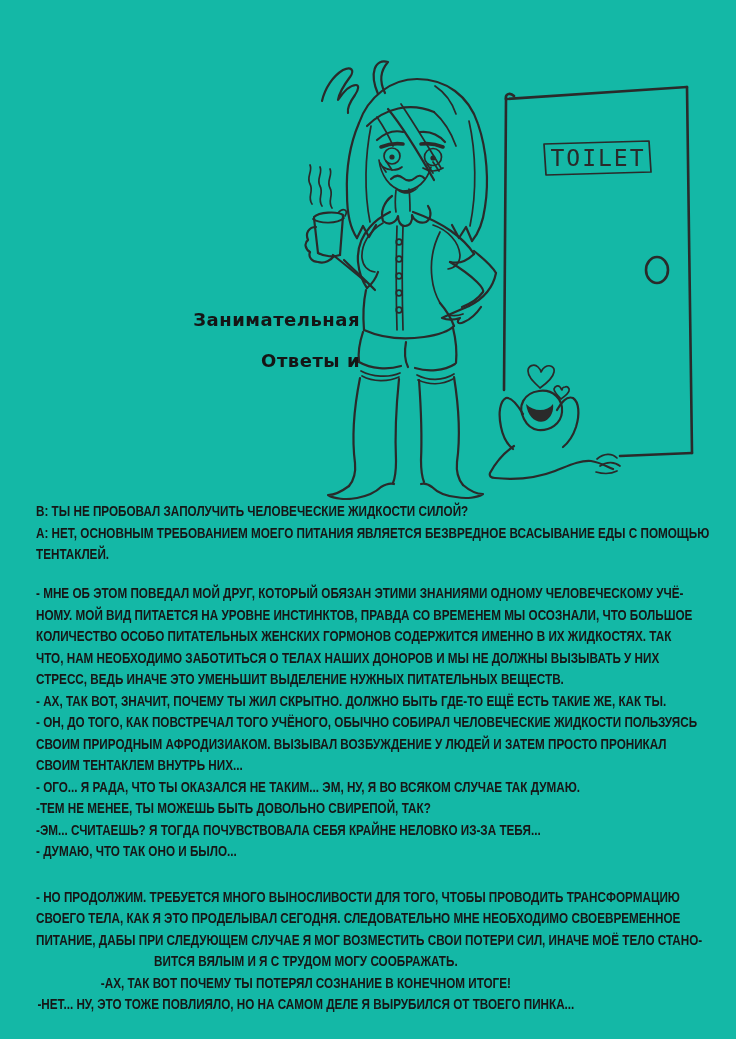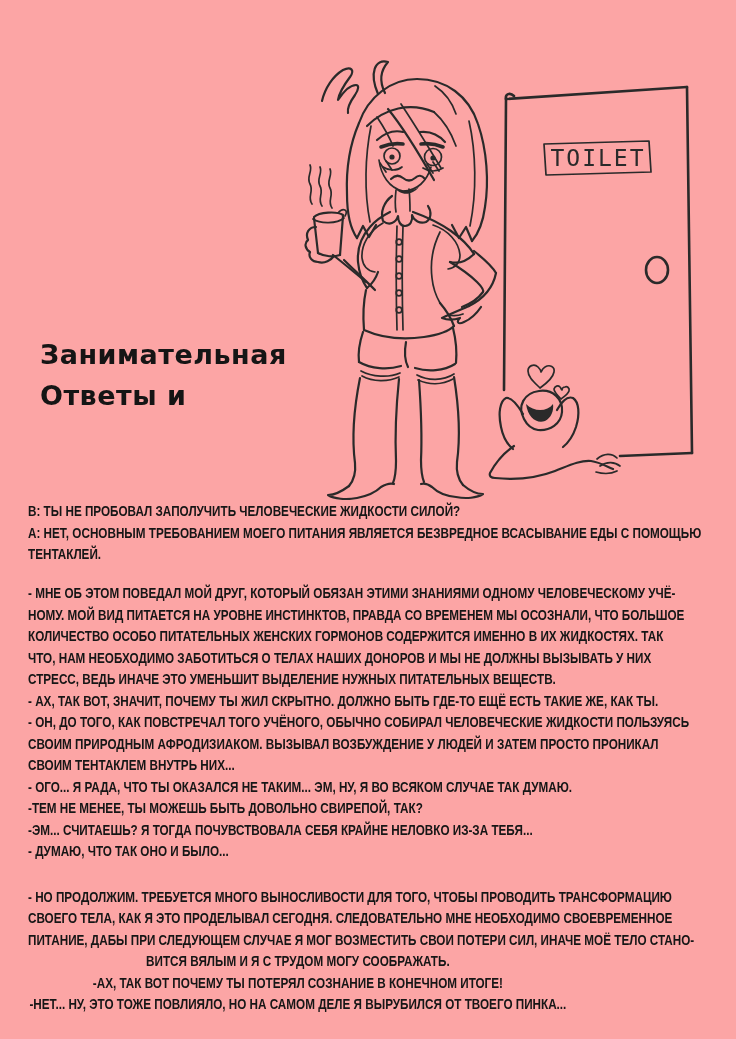--- a/index.html
+++ b/index.html
@@ -1,32 +1,32 @@
 <!DOCTYPE html>
 <html><head>
 <meta charset="utf-8">
 <style>
   html,body{margin:0;padding:0;background:#e8e8e8;}
   .page{
-    position:relative;width:736px;height:1039px;background:#fca5a5;
+    position:relative;width:736px;height:1039px;background:#14b8a6;
     overflow:hidden;font-family:"Liberation Sans",sans-serif;color:#1b1b1b;
   }
   .illustration{position:absolute;left:0;top:0;}
   .ln{fill:none;stroke:#2a2a2a;stroke-width:2.2;stroke-linecap:round;stroke-linejoin:round;}
   .ln-thin{fill:none;stroke:#2a2a2a;stroke-width:1.7;stroke-linecap:round;stroke-linejoin:round;}
   .ln-door{fill:none;stroke:#2a2a2a;stroke-width:2.6;stroke-linecap:round;stroke-linejoin:round;}
   .lid{fill:none;stroke:#2a2a2a;stroke-width:3.6;stroke-linecap:round;}
   .ink{fill:#2a2a2a;stroke:none;}
   .sign-text{font-family:"DejaVu Sans Mono",monospace;font-size:23px;letter-spacing:2px;fill:#2a2a2a;}
   .title{
-    position:absolute;left:40px;top:299px;width:320px;text-align:left;
-    font-family:"DejaVu Sans",sans-serif;font-weight:700;font-size:27px;
-    line-height:41px;letter-spacing:.5px;color:#151515;margin-top:35px;
+    position:absolute;left:40px;top:299px;width:320px;text-align:right;
+    font-family:"DejaVu Sans",sans-serif;font-weight:700;font-size:18px;
+    line-height:41px;letter-spacing:.5px;color:#151515;
   }
-  .qa{position:absolute;left:28px;top:500px;width:692px;}
+  .qa{position:absolute;left:36px;top:500px;width:692px;}
   .qa-block{margin:0 0 17.5px 0;}
   .qa-block:nth-child(2){margin-bottom:24px;}
   .qa-block:last-child{margin-bottom:0;text-align:center;}
   .qa-line{
     font-family:"Liberation Sans",sans-serif;font-weight:700;font-size:15px;
     line-height:21.5px;white-space:pre;transform:scaleX(0.78);
     transform-origin:0 50%;color:#161616;
   }
 </style>
 </head>

